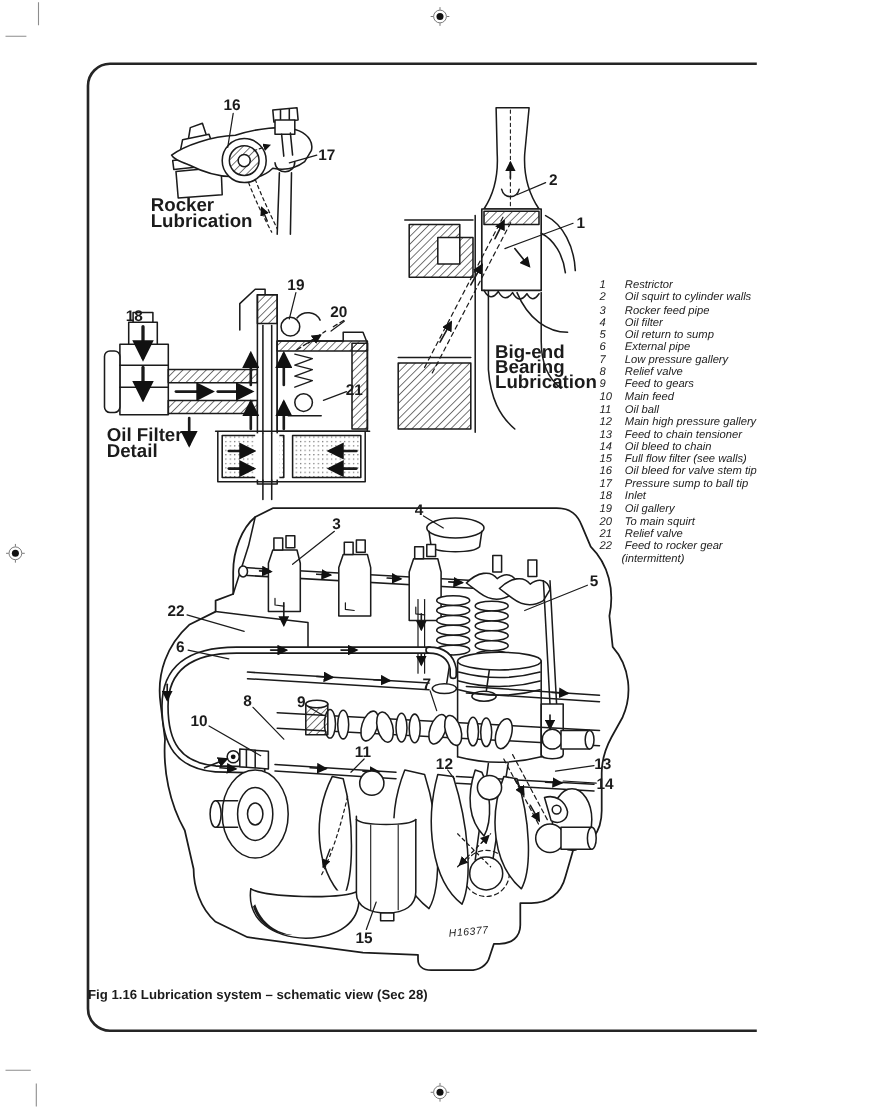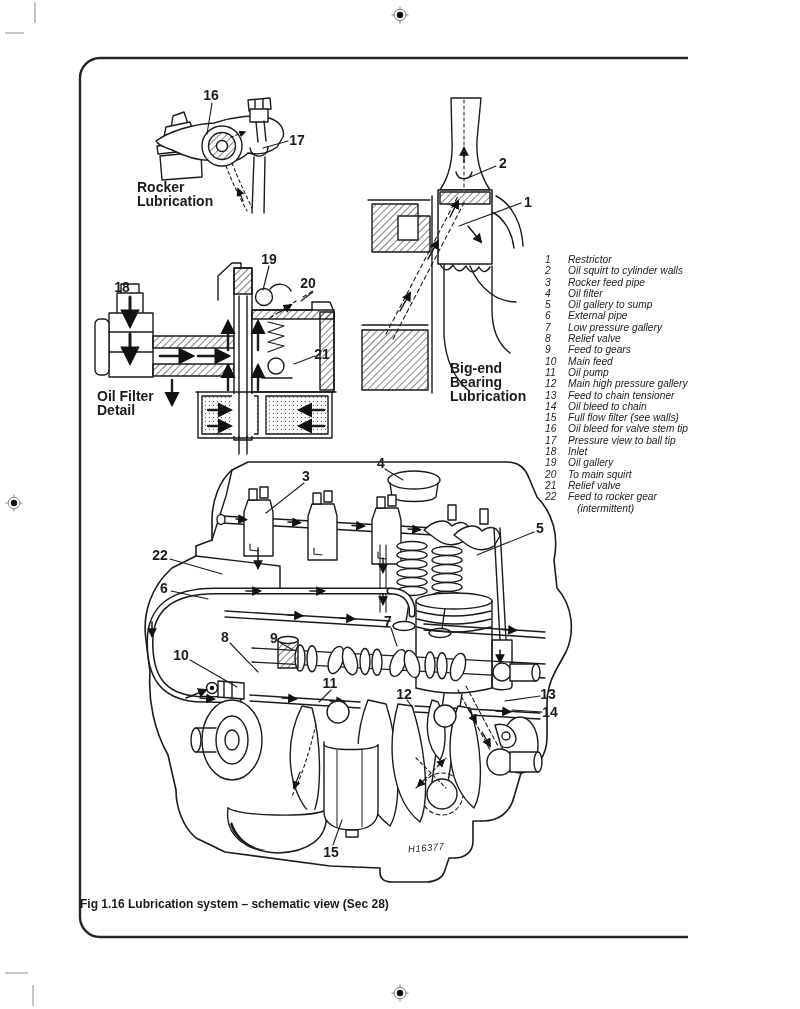--- a/index.html
+++ b/index.html
@@ -1,29 +1,29 @@
 <!DOCTYPE html>
 <html><head>
 <meta charset="utf-8">
 <style>
   html,body{margin:0;padding:0;background:#ffffff;}
   #page{position:relative;width:688px;height:1009px;background:#fff;overflow:hidden;
         font-family:"Liberation Sans","DejaVu Sans",sans-serif;color:#1b1b1b;border-radius:27px;}
   #art{position:absolute;left:0;top:0;width:800px;height:1009px;}
   .abs{position:absolute;}
   .pageno{font-weight:700;font-size:13px;letter-spacing:.3px;}
-  .inset-title{font-weight:700;font-size:14px;line-height:14px;white-space:nowrap;}
+  .inset-title{font-weight:700;font-size:17px;line-height:14px;white-space:nowrap;}
   .callout{position:absolute;transform:translate(-50%,-50%);font-weight:700;font-size:14px;
            line-height:14px;white-space:nowrap;}
   .legend{position:absolute;left:545px;top:254px;width:160px;font-style:italic;
           font-size:10.2px;line-height:11.3px;color:#222;}
   .legend .row{display:flex;}
   .legend .num{width:23px;flex:0 0 23px;}
   .legend .lbl{flex:1;white-space:nowrap;}
-  .legend .cont{padding-left:32px;white-space:nowrap;}
+  .legend .cont{padding-left:20px;white-space:nowrap;}
   .caption{position:absolute;left:80px;top:897px;width:643px;text-align:left;
            font-weight:700;font-size:12px;}
   .illref{position:absolute;font-style:italic;font-size:9.5px;transform:rotate(-5deg);
           letter-spacing:.5px;}
 </style>
 </head>
 <body>
 
 <div id="page">
 
@@ -422,21 +422,21 @@
     </g>
   </svg>
 
   <span class="abs pageno" style="left:706px;top:60px;">39</span>
 
   <div class="abs inset-title" style="left:137px;top:180px;">
     <div>Rocker</div>
     <div>Lubrication</div>
   </div>
 
-  <div class="abs inset-title" style="left:450px;top:313px;margin-top:48px;">
+  <div class="abs inset-title" style="left:450px;top:313px;">
     <div>Big-end</div>
     <div>Bearing</div>
     <div>Lubrication</div>
   </div>
 
   <div class="abs inset-title" style="left:97px;top:389px;">
     <div>Oil Filter</div>
     <div>Detail</div>
   </div>
 
@@ -475,21 +475,21 @@
     <div class="row">
         <span class="num">3</span>
         <span class="lbl">Rocker feed pipe</span>
       </div>
     <div class="row">
         <span class="num">4</span>
         <span class="lbl">Oil filter</span>
       </div>
     <div class="row">
         <span class="num">5</span>
-        <span class="lbl">Oil gallery to sump</span>
+        <span class="lbl">Oil return to sump</span>
       </div>
     <div class="row">
         <span class="num">6</span>
         <span class="lbl">External pipe</span>
       </div>
     <div class="row">
         <span class="num">7</span>
         <span class="lbl">Low pressure gallery</span>
       </div>
     <div class="row">
@@ -499,21 +499,21 @@
     <div class="row">
         <span class="num">9</span>
         <span class="lbl">Feed to gears</span>
       </div>
     <div class="row">
         <span class="num">10</span>
         <span class="lbl">Main feed</span>
       </div>
     <div class="row">
         <span class="num">11</span>
-        <span class="lbl">Oil pump</span>
+        <span class="lbl">Oil ball</span>
       </div>
     <div class="row">
         <span class="num">12</span>
         <span class="lbl">Main high pressure gallery</span>
       </div>
     <div class="row">
         <span class="num">13</span>
         <span class="lbl">Feed to chain tensioner</span>
       </div>
     <div class="row">
@@ -523,21 +523,21 @@
     <div class="row">
         <span class="num">15</span>
         <span class="lbl">Full flow filter (see walls)</span>
       </div>
     <div class="row">
         <span class="num">16</span>
         <span class="lbl">Oil bleed for valve stem tip</span>
       </div>
     <div class="row">
         <span class="num">17</span>
-        <span class="lbl">Pressure view to ball tip</span>
+        <span class="lbl">Pressure sump to ball tip</span>
       </div>
     <div class="row">
         <span class="num">18</span>
         <span class="lbl">Inlet</span>
       </div>
     <div class="row">
         <span class="num">19</span>
         <span class="lbl">Oil gallery</span>
       </div>
     <div class="row">

